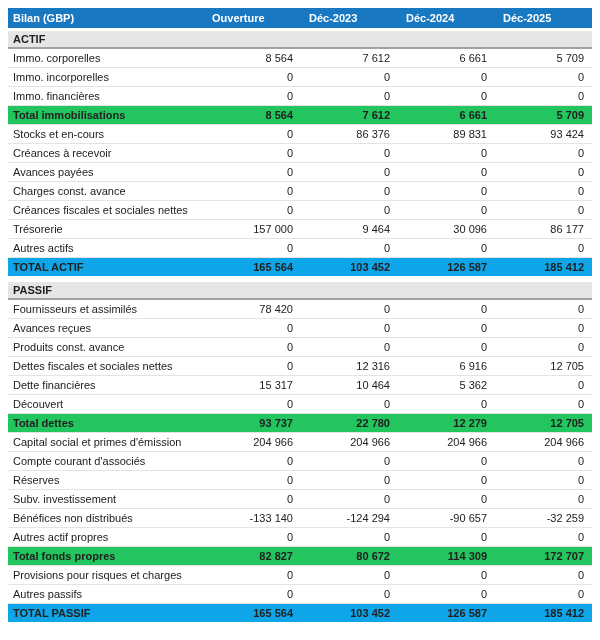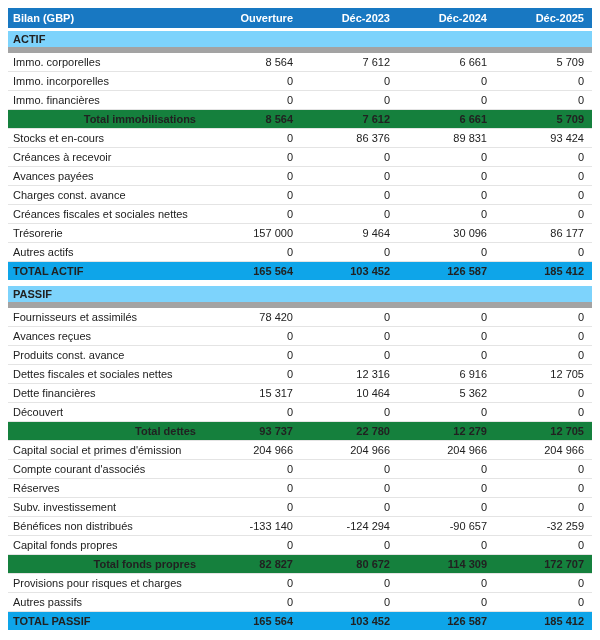--- a/index.html
+++ b/index.html
@@ -23,21 +23,21 @@
   }
   col.label-col   { width: 196px; }
   col.num-col     { width: 97px; }
 
   thead th {
     background: #1878c2;
     color: #ffffff;
     font-weight: bold;
     height: 20px;
     padding: 0 8px;
-    text-align: right;
+    text-align: left;
     border-bottom: 3px solid #ffffff;
     white-space: nowrap;
     overflow: hidden;
   }
   thead th.label-head {
     text-align: left;
     padding-left: 5px;
   }
 
   td {
@@ -53,31 +53,30 @@
   }
   td.value-cell {
     text-align: right;
   }
 
   tr.data-row td {
     border-bottom: 1px solid #e4e4e4;
     background: #ffffff;
   }
   tr.section-row td {
-    background: #7dd3fc;
+    background: #e5e5e5;
     font-weight: bold;
     height: 16px;
-    border-bottom: 6px solid #a3a3a3;
+    border-bottom: 2px solid #a3a3a3;
   }
   tr.subtotal-row td {
-    background: #15803d;
+    background: #22c55e;
     font-weight: bold;
     border-top: 1px solid #4d4d4d;
     border-bottom: 1px solid #e4e4e4;
-    text-align: right;
   }
   tr.grandtotal-row td {
     background: #0ea5e9;
     font-weight: bold;
     border-top: 1px solid #4d4d4d;
   }
   tr.spacer-row td {
     height: 6px;
     padding: 0;
     background: #ffffff;
@@ -277,21 +276,21 @@
           <td class="value-cell">0</td>
         </tr>
         <tr class="data-row">
           <td class="label-cell">Bénéfices non distribués</td>
           <td class="value-cell">-133 140</td>
           <td class="value-cell">-124 294</td>
           <td class="value-cell">-90 657</td>
           <td class="value-cell">-32 259</td>
         </tr>
         <tr class="data-row">
-          <td class="label-cell">Capital fonds propres</td>
+          <td class="label-cell">Autres actif propres</td>
           <td class="value-cell">0</td>
           <td class="value-cell">0</td>
           <td class="value-cell">0</td>
           <td class="value-cell">0</td>
         </tr>
         <tr class="subtotal-row">
           <td class="label-cell">Total fonds propres</td>
           <td class="value-cell">82 827</td>
           <td class="value-cell">80 672</td>
           <td class="value-cell">114 309</td>

